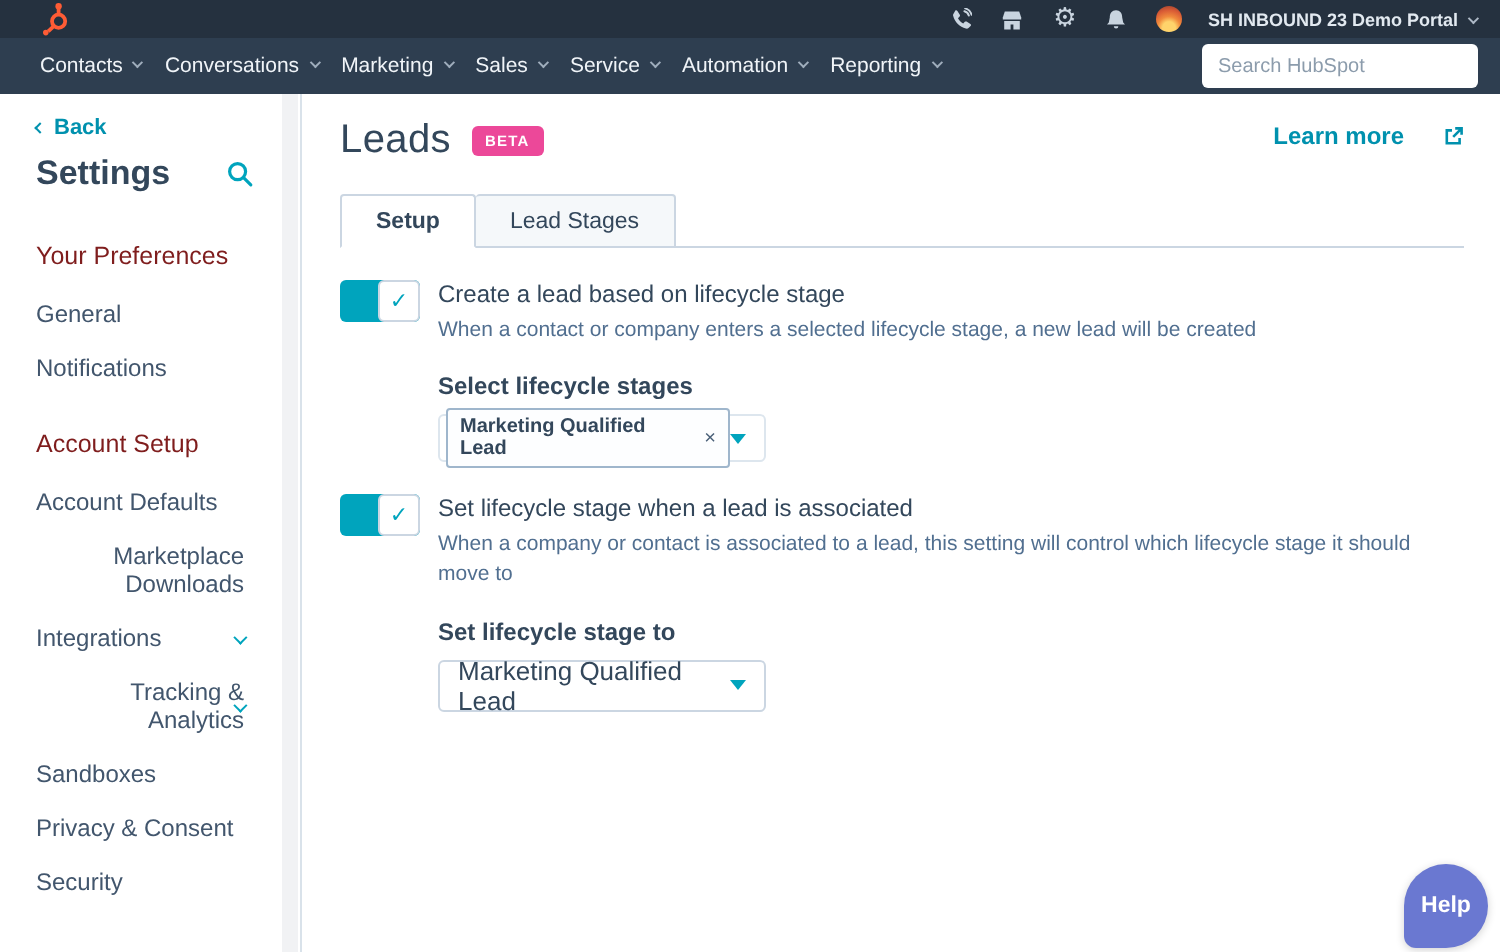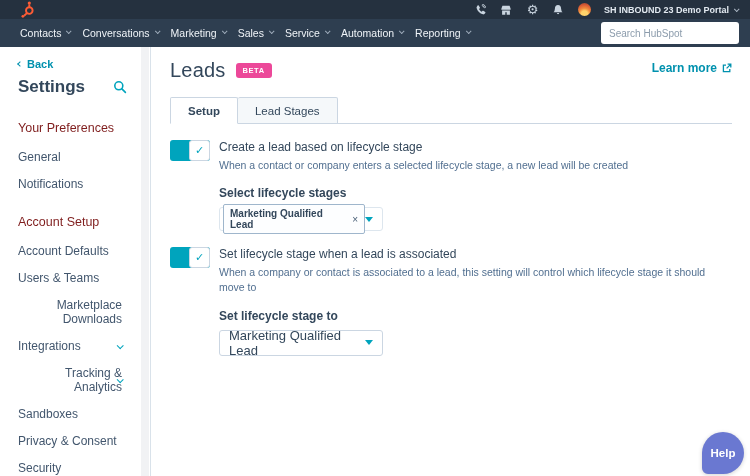--- a/index.html
+++ b/index.html
@@ -46,21 +46,21 @@
     position:relative; padding-right:28px; cursor:pointer;text-align:right; }
   .side-item .chev { position:absolute; right:28px; color:#00a4bd; width:5px; height:5px; }
 
   
   .main { flex:1; position:relative; padding:12px 18px 0 19px; }
   .main-header { display:flex; align-items:center; }
   .main-title { font-size:20px; font-weight:500; color:#33475b; letter-spacing:.2px; }
   .badge-beta { margin-left:10px; background:#ec4899; color:#fff; font-size:7.5px; font-weight:700;
     letter-spacing:.6px; padding:3px 7px; border-radius:3px; }
   .learn-more { position:absolute; right:18px; top:14px; color:#0091ae; font-size:12px; font-weight:700;
-    display:flex; align-items:center; gap:5px; cursor:pointer; }
+    display:flex; align-items:center; gap:20px; cursor:pointer; }
   .tabs { margin-top:15px; border-bottom:1px solid #cbd6e2; display:flex; }
   .tab { height:27px; line-height:26px; padding:0 17px; font-size:11.5px; color:#33475b;
     border:1px solid #cbd6e2; border-radius:2px 2px 0 0; margin-bottom:-1px; background:#f5f8fa; cursor:pointer; }
   .tab + .tab { border-left:0; }
   .tab.active { background:#fff; border-bottom-color:#fff; font-weight:700; }
 
   .block { display:flex; margin-top:16px; }
   .toggle { width:40px; height:21px; background:#00a4bd; border-radius:3px; position:relative;
     flex-shrink:0; cursor:pointer; }
   .knob { position:absolute; right:0; top:0; width:21px; height:21px; background:#fff;
@@ -197,23 +197,20 @@
           <span>Notifications</span>
         </div>
     </div>
 
     <div class="side-group">
       <div class="side-header">Account Setup</div>
       <div class="side-item">
           <span>Account Defaults</span>
         </div>
       <div class="side-item">
-          <span>Users &amp; Teams</span>
-        </div>
-      <div class="side-item">
           <span>Marketplace Downloads</span>
         </div>
       <div class="side-item">
           <span>Integrations</span>
           <span class="chev"></span>
         </div>
       <div class="side-item">
           <span>Tracking &amp; Analytics</span>
           <span class="chev"></span>
         </div>

